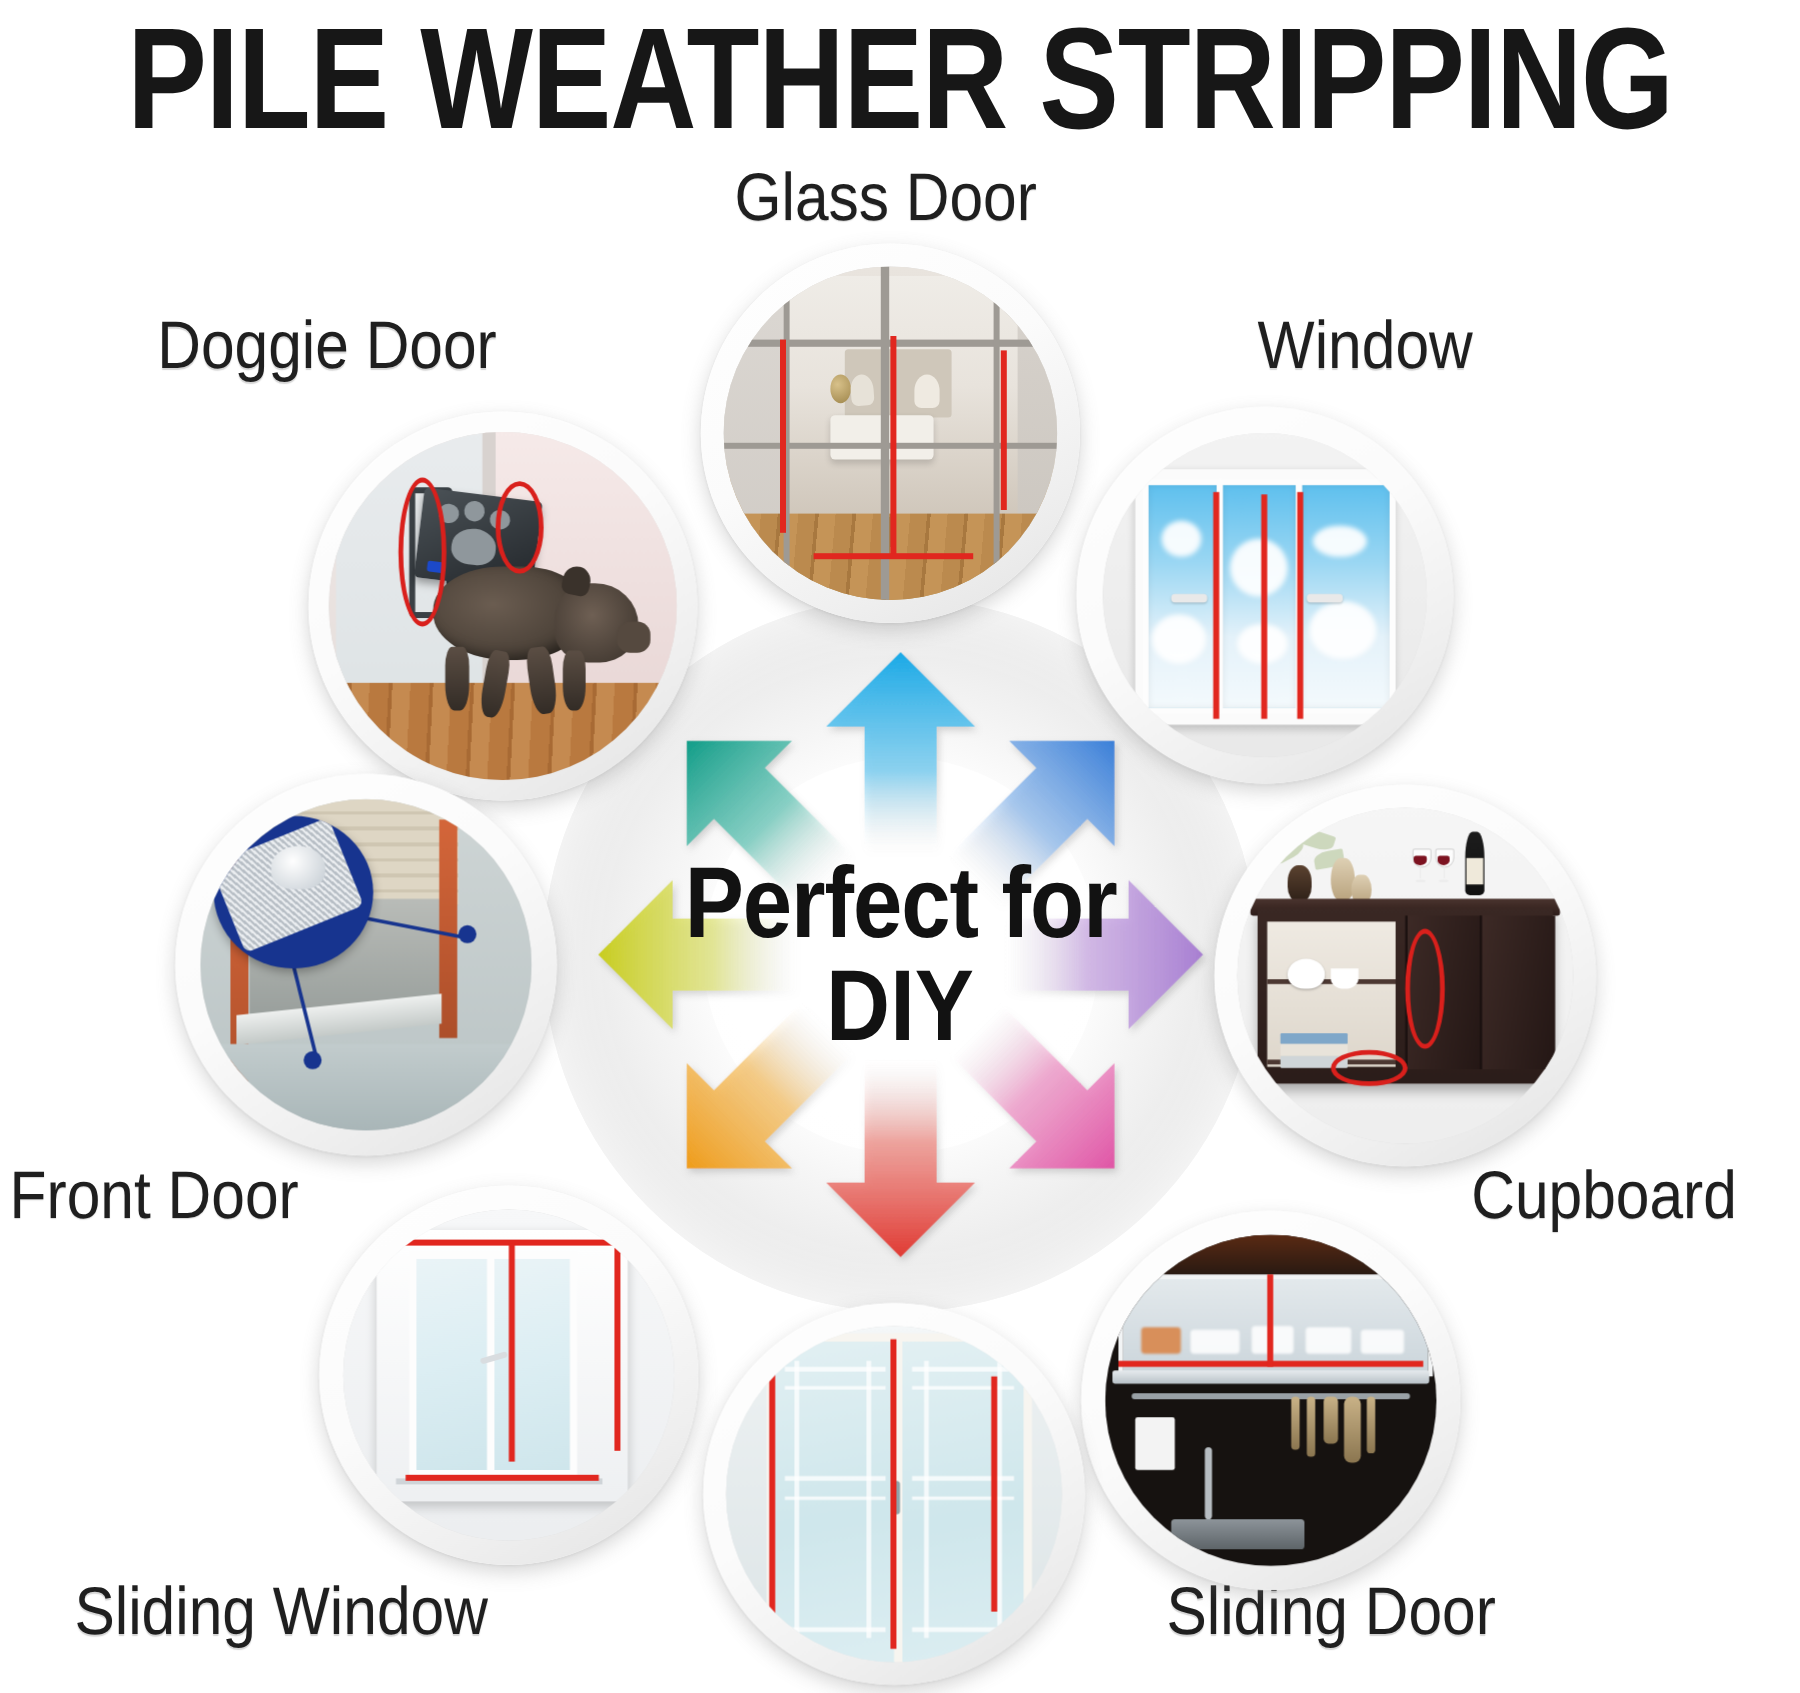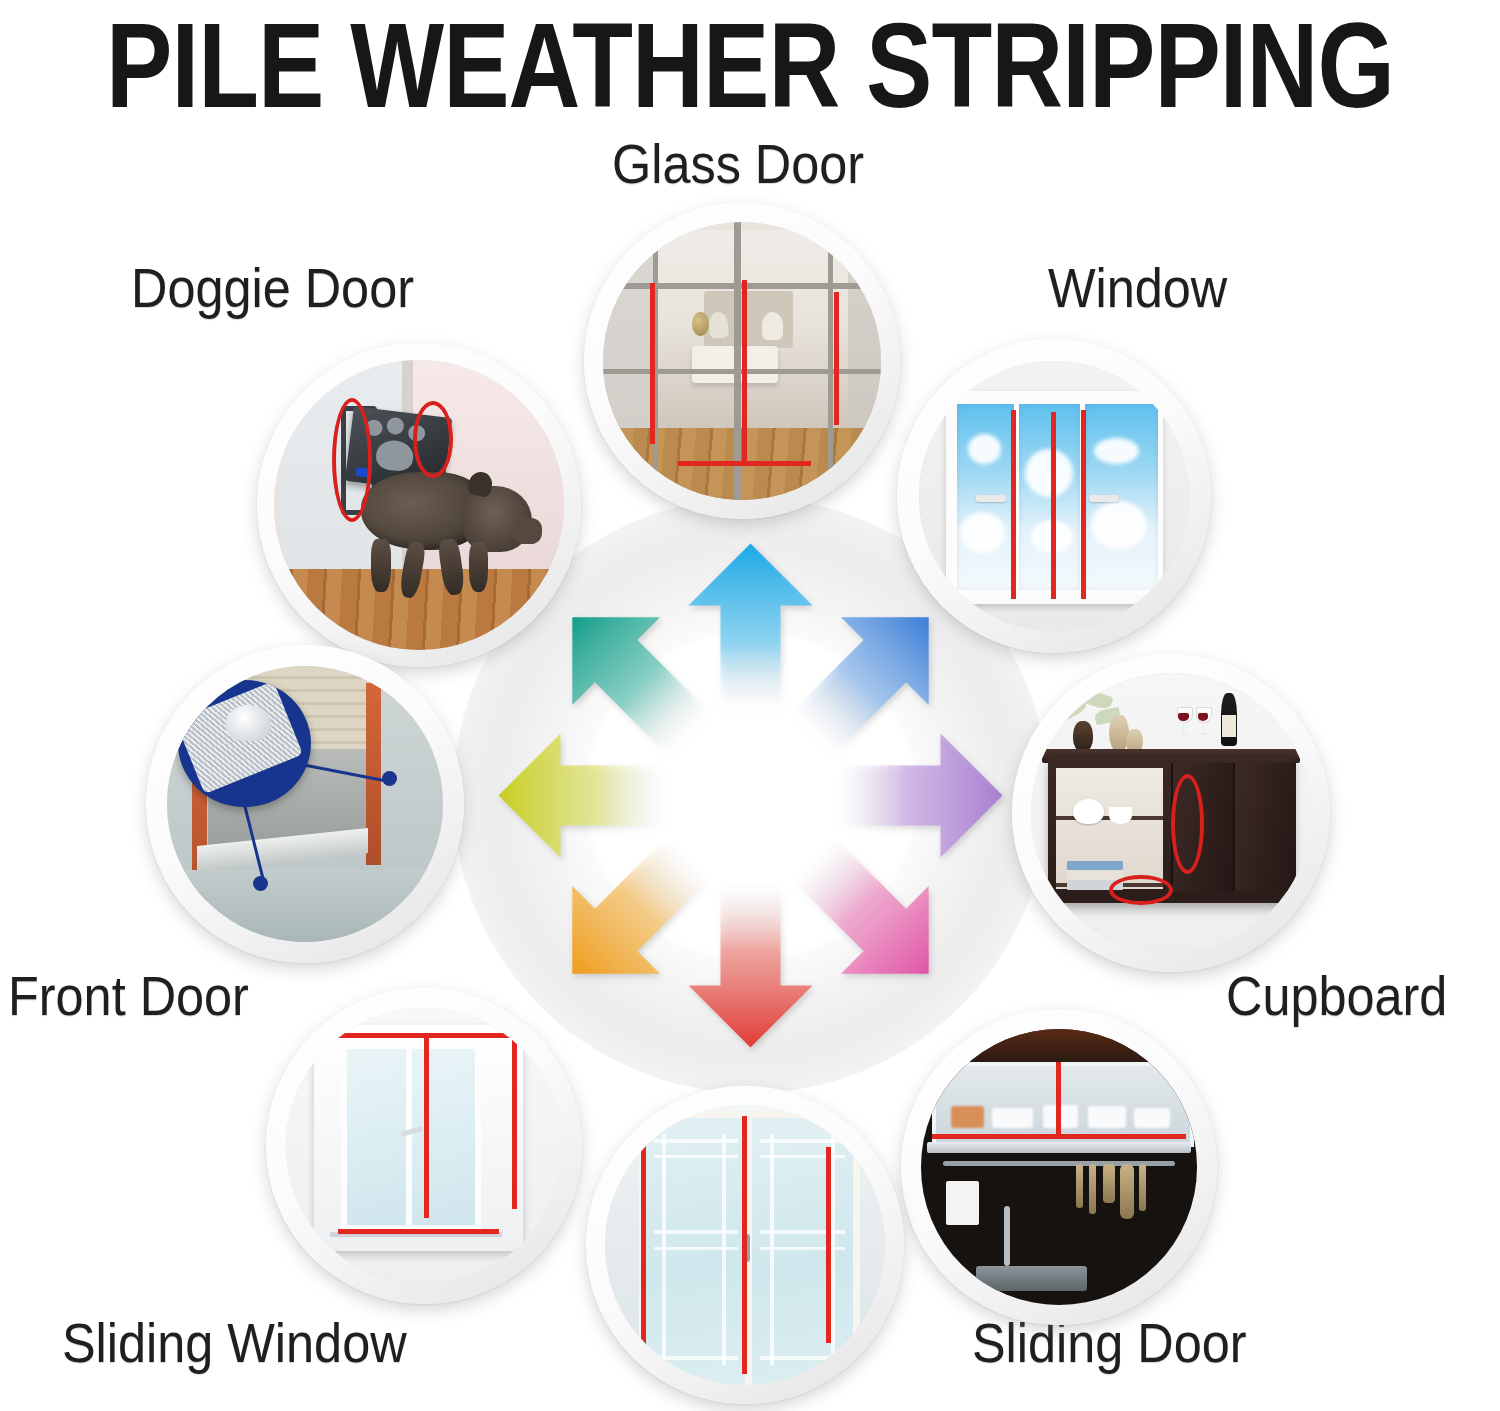--- a/index.html
+++ b/index.html
@@ -321,20 +321,24 @@
         <g transform="rotate(270)">
           <path d="M0,-252 L62,-190 L30,-190 L30,-86 L-30,-86 L-30,-190 L-62,-190 Z" fill="url(#gW)"></path>
         </g>
         <g transform="rotate(315)">
           <path d="M0,-252 L62,-190 L30,-190 L30,-86 L-30,-86 L-30,-190 L-62,-190 Z" fill="url(#gNW)"></path>
         </g>
       </g>
     </g>
   </svg>
 
+  <div class="hub-text" style="left:453px;top:498px;">
+    <div class="l1">Perfect for</div>
+    <div class="l2">DIY</div>
+  </div>
 
   <div class="circ c-glass">
     <div class="ring"></div>
     <div class="photo">
       <div class="scene sc-glass">
         <div class="wallL"></div>
           <div class="wallR"></div>
         <div class="room">
           <div class="bedhead"></div>
           <div class="gold"></div>

